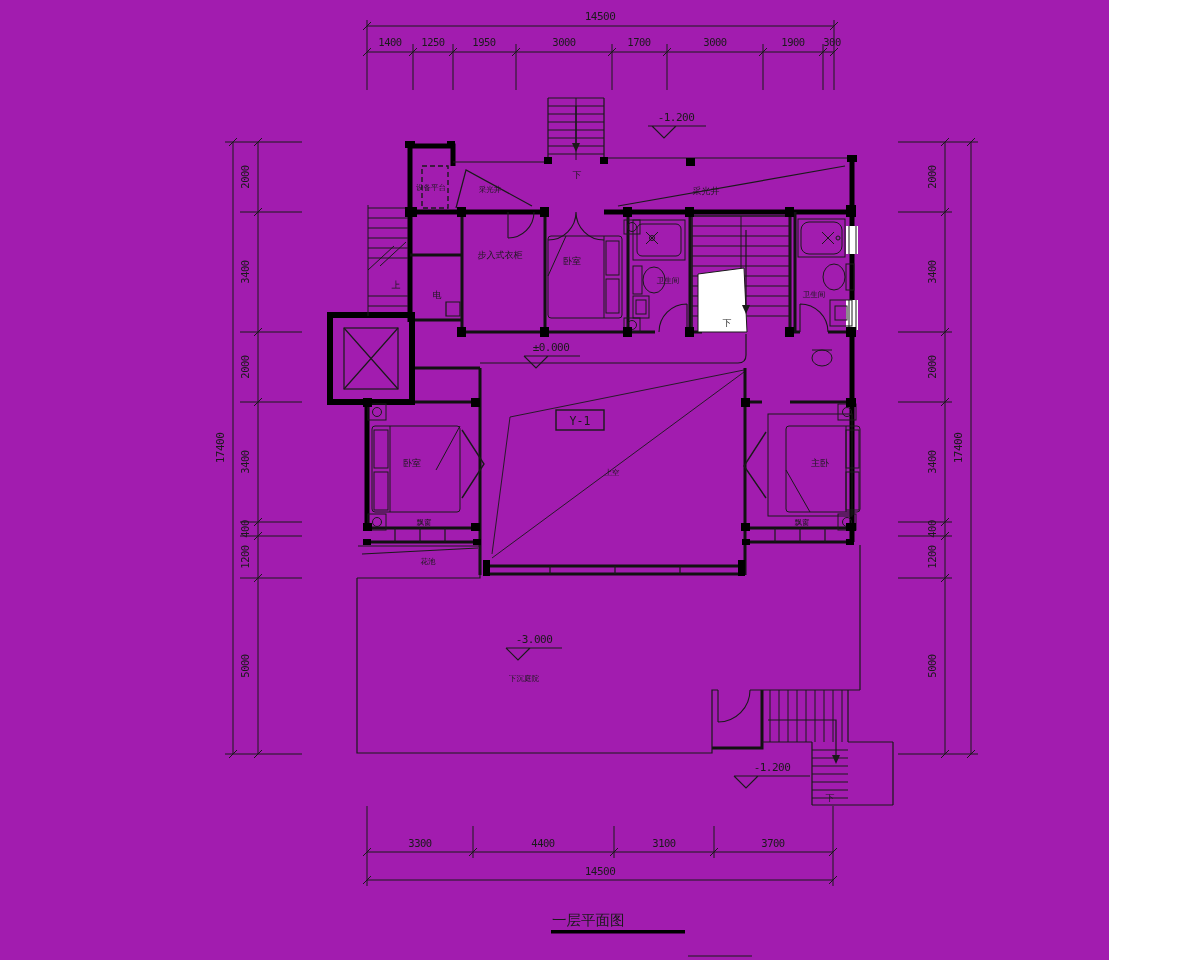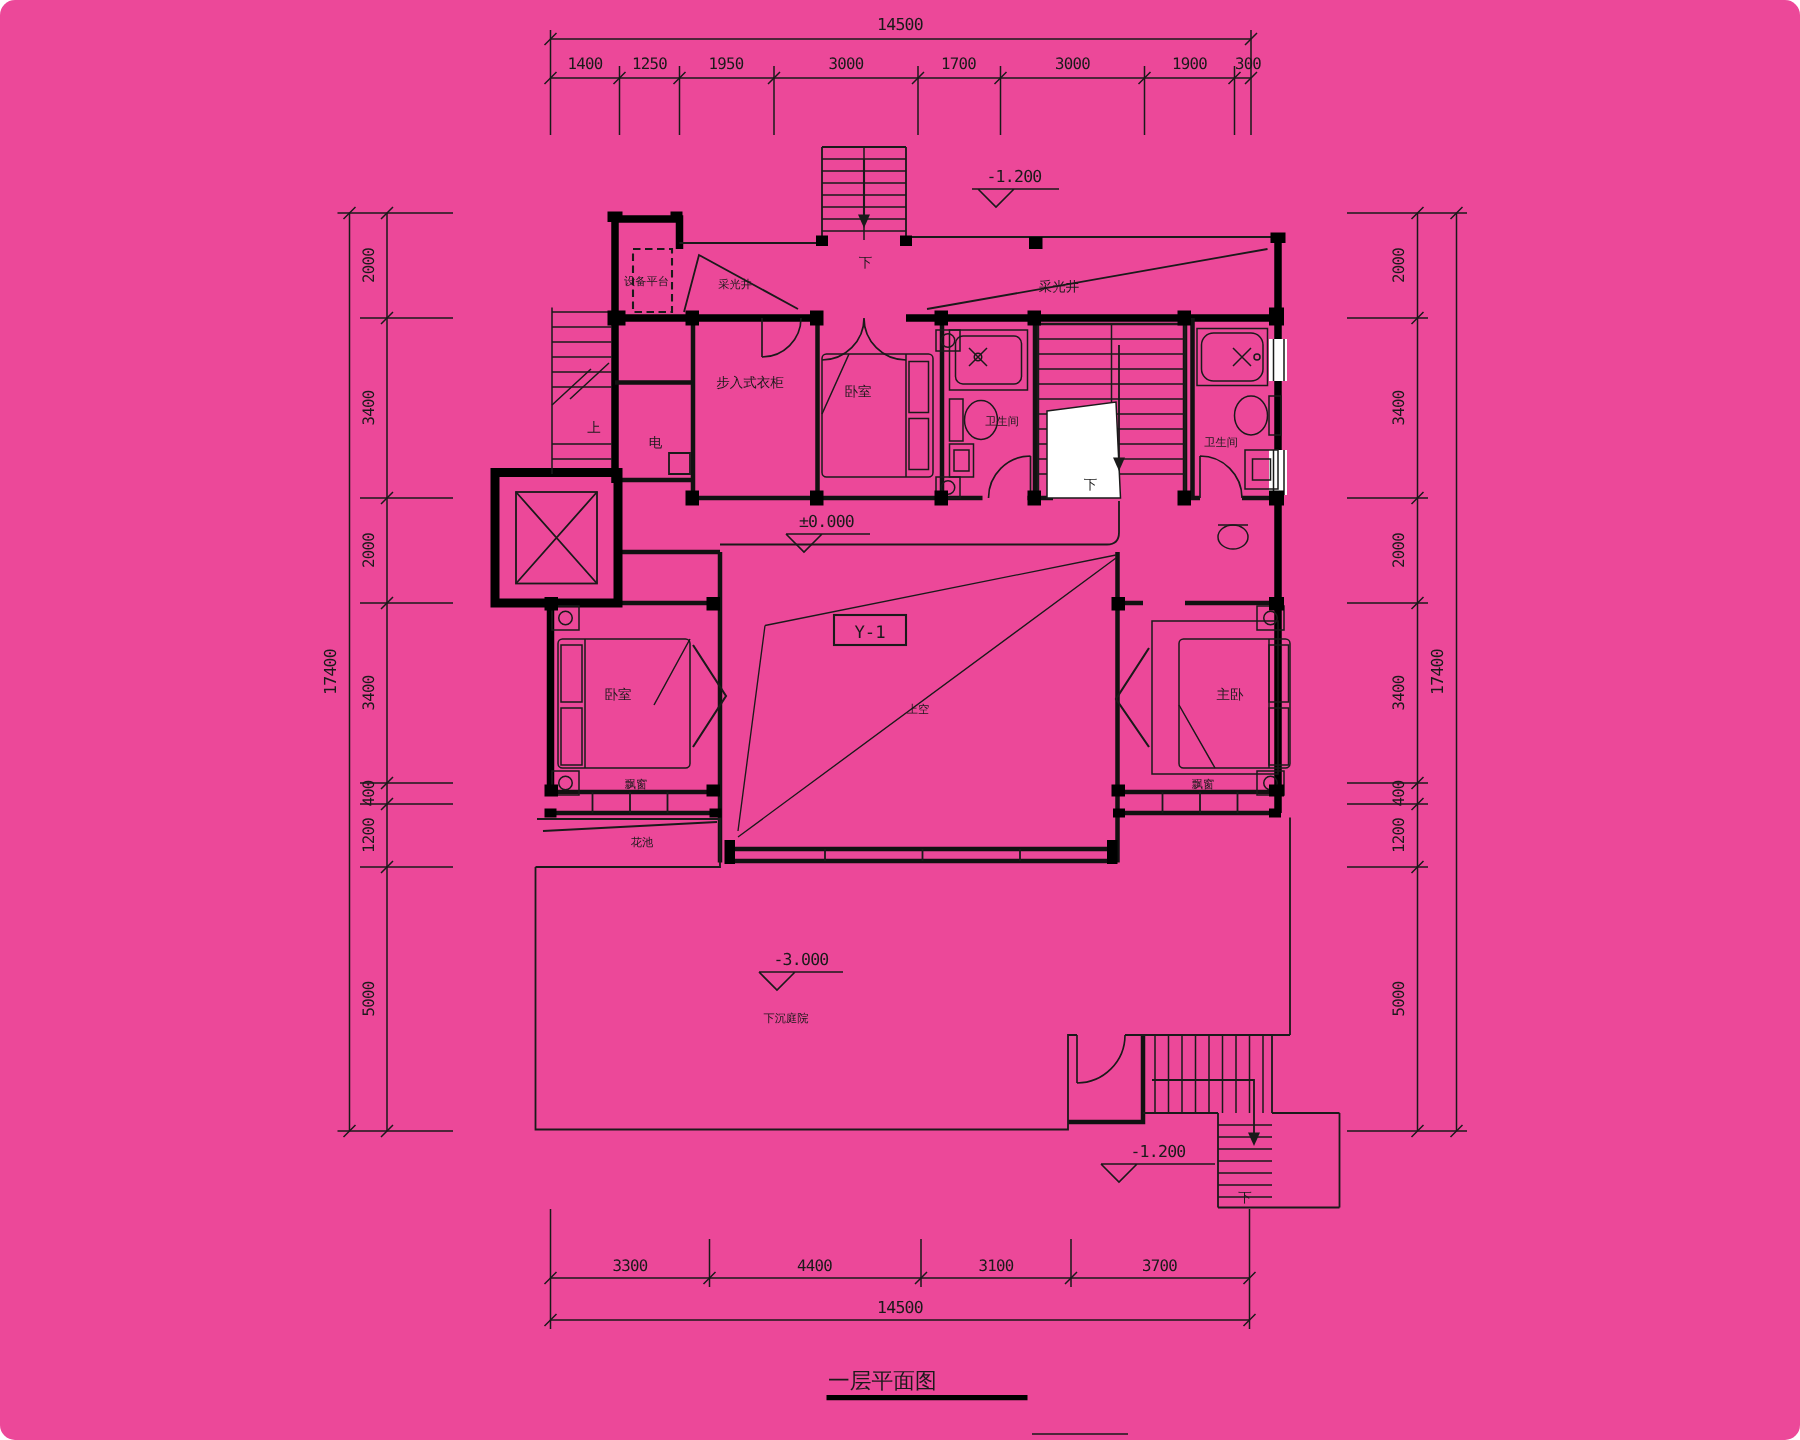--- a/index.html
+++ b/index.html
@@ -1,17 +1,17 @@
 <!DOCTYPE html>
 <html><head>
 <meta charset="utf-8">
 <style>
   html,body{margin:0;padding:0;background:#fff;}
-  .sheet{position:relative;width:1200px;height:960px;background:#ec4899;overflow:hidden;
-         font-family:"DejaVu Sans",sans-serif;border-radius:10px;}
+  .sheet{position:relative;width:1109px;height:960px;background:#a21caf;overflow:hidden;
+         font-family:"DejaVu Sans",sans-serif;}
   svg{position:absolute;left:0;top:0;}
   text{fill:#1a1a1a;font-family:"DejaVu Sans Mono","DejaVu Sans",monospace;}
   .dim{font-size:10.5px;letter-spacing:-0.5px;}
   .dimT{font-size:11px;letter-spacing:-0.5px;}
   .rm{font-size:9px;font-family:"DejaVu Sans",sans-serif;}
   .rs{font-size:7.5px;font-family:"DejaVu Sans",sans-serif;}
   .lv{font-size:11px;letter-spacing:-0.5px;}
   .ttl{font-size:14.5px;font-family:"DejaVu Sans",sans-serif;}
   .tag{font-size:11.5px;}
 </style>

